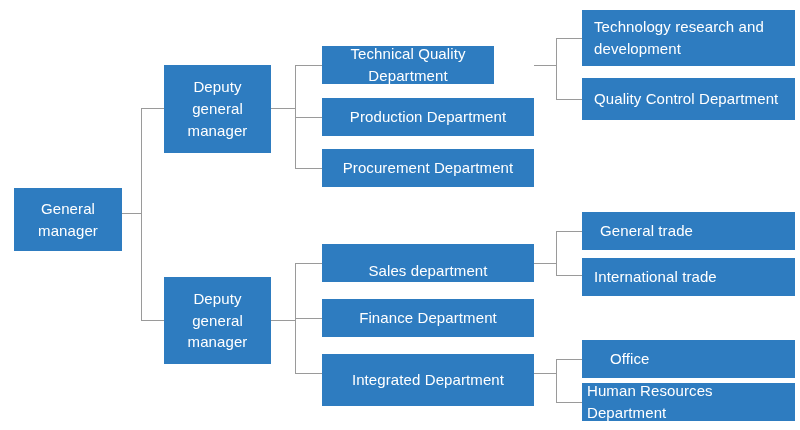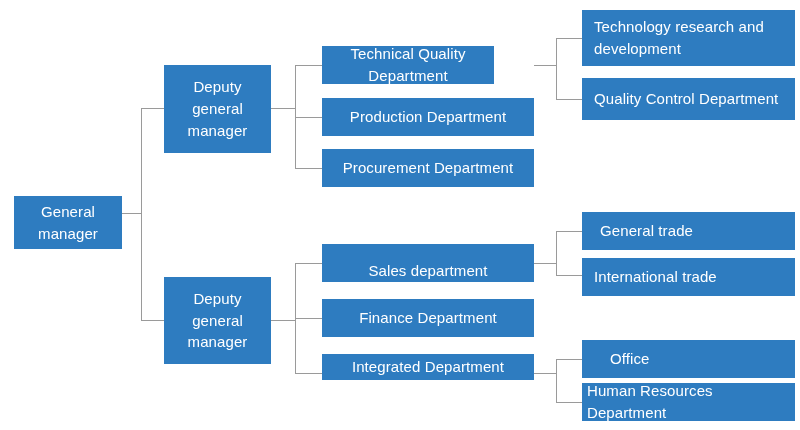--- a/index.html
+++ b/index.html
@@ -87,21 +87,21 @@
   <div class="connector h-line" style="left:534px; top:263px; width:22px;"></div>
   <div class="connector v-line" style="left:556px; top:231px; height:44px;"></div>
   <div class="connector h-line" style="left:556px; top:231px; width:26px;"></div>
   <div class="connector h-line" style="left:556px; top:275px; width:26px;"></div>
 
   <div class="connector h-line" style="left:534px; top:373px; width:22px;"></div>
   <div class="connector v-line" style="left:556px; top:359px; height:43px;"></div>
   <div class="connector h-line" style="left:556px; top:359px; width:26px;"></div>
   <div class="connector h-line" style="left:556px; top:402px; width:26px;"></div>
 
-  <div class="node root center" style="left:14px; top:196px; width:108px; height:53px; padding:0 10px;">
+  <div class="node root center" style="left:14px; top:188px; width:108px; height:63px; padding:0 10px;">
     <span>General manager</span>
   </div>
 
   <div class="node deputy center" style="left:164px; top:65px; width:107px; height:88px; padding:0 12px;">
     <span>Deputy general manager</span>
   </div>
 
   <div class="node deputy center" style="left:164px; top:277px; width:107px; height:87px; padding:0 12px;">
     <span>Deputy general manager</span>
   </div>
@@ -127,21 +127,21 @@
   </div>
 
   <div class="node dept center" style="left:322px; top:244px; width:212px; height:38px; padding:0 8px;align-items:flex-end;">
     <span>Sales department</span>
   </div>
 
   <div class="node dept center" style="left:322px; top:299px; width:212px; height:38px; padding:0 8px;">
     <span>Finance Department</span>
   </div>
 
-  <div class="node dept center" style="left:322px; top:354px; width:212px; height:26px; padding:0 8px;">
+  <div class="node dept center" style="left:322px; top:354px; width:212px; height:52px; padding:0 8px;">
     <span>Integrated Department</span>
   </div>
 
   <div class="node sub lead" style="left:582px; top:212px; width:213px; height:38px; padding:0 18px;">
     <span>General trade</span>
   </div>
 
   <div class="node sub lead" style="left:582px; top:258px; width:213px; height:38px; padding:0 12px;">
     <span>International trade</span>
   </div>

